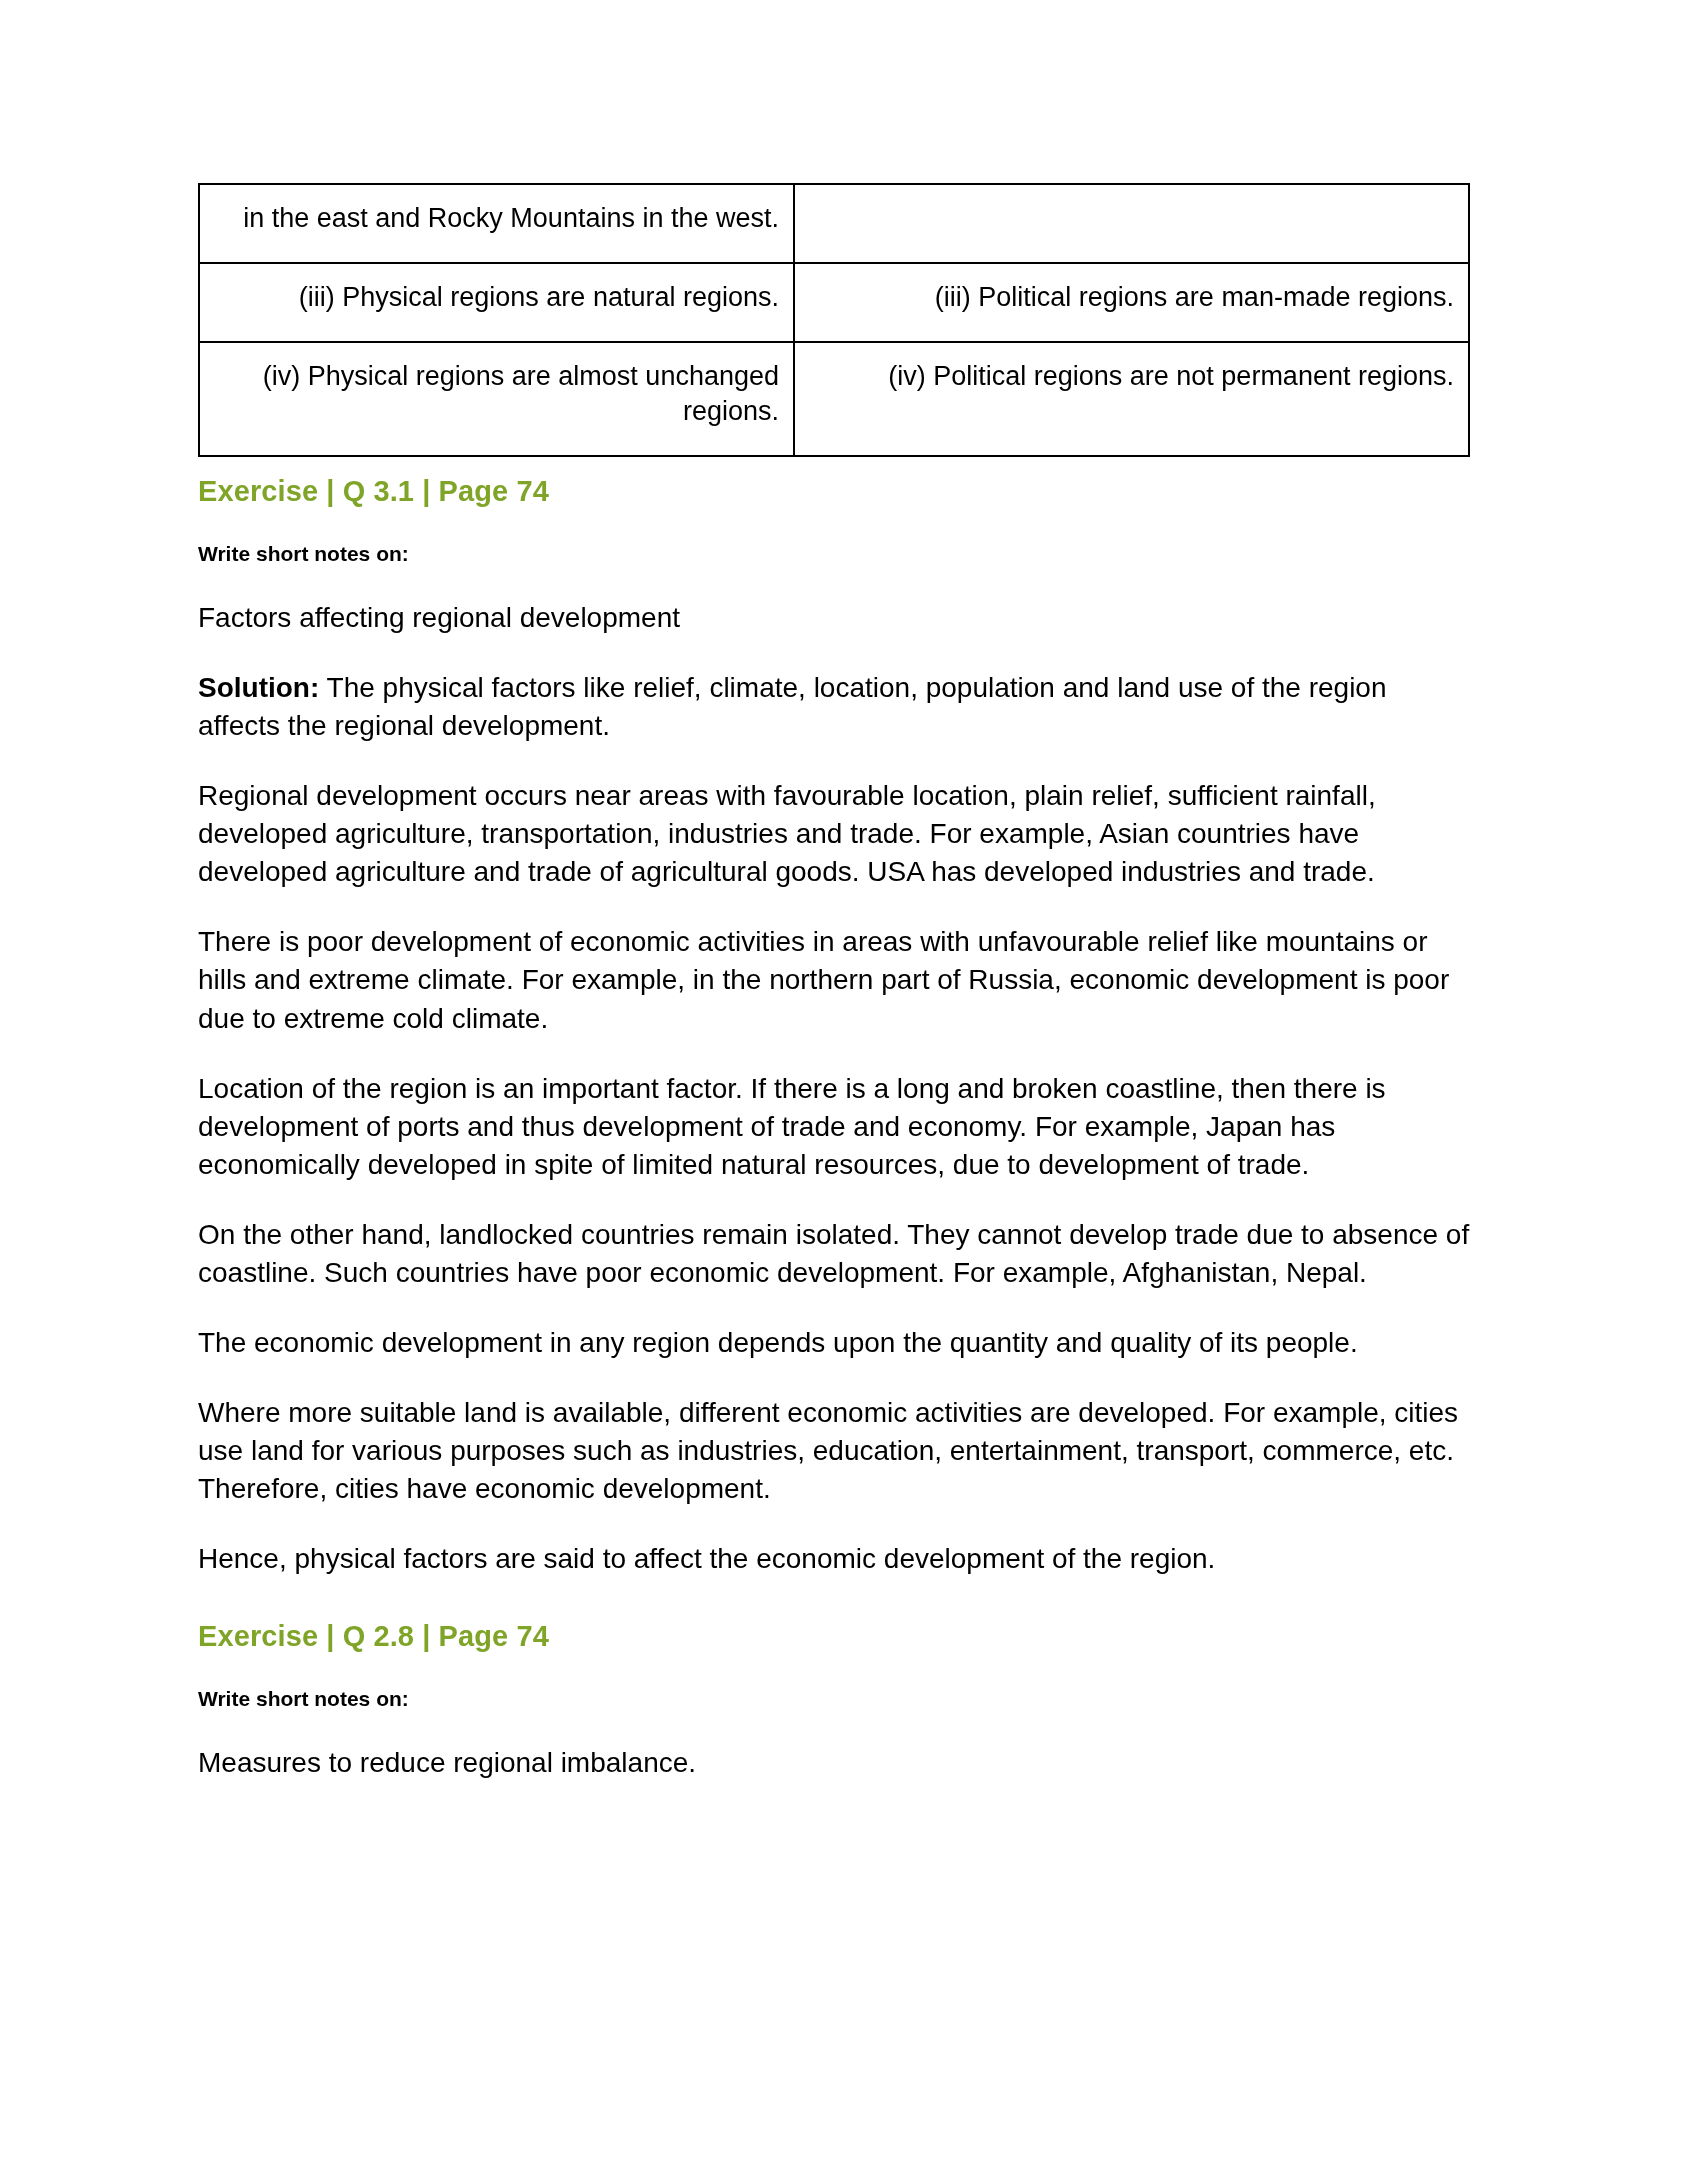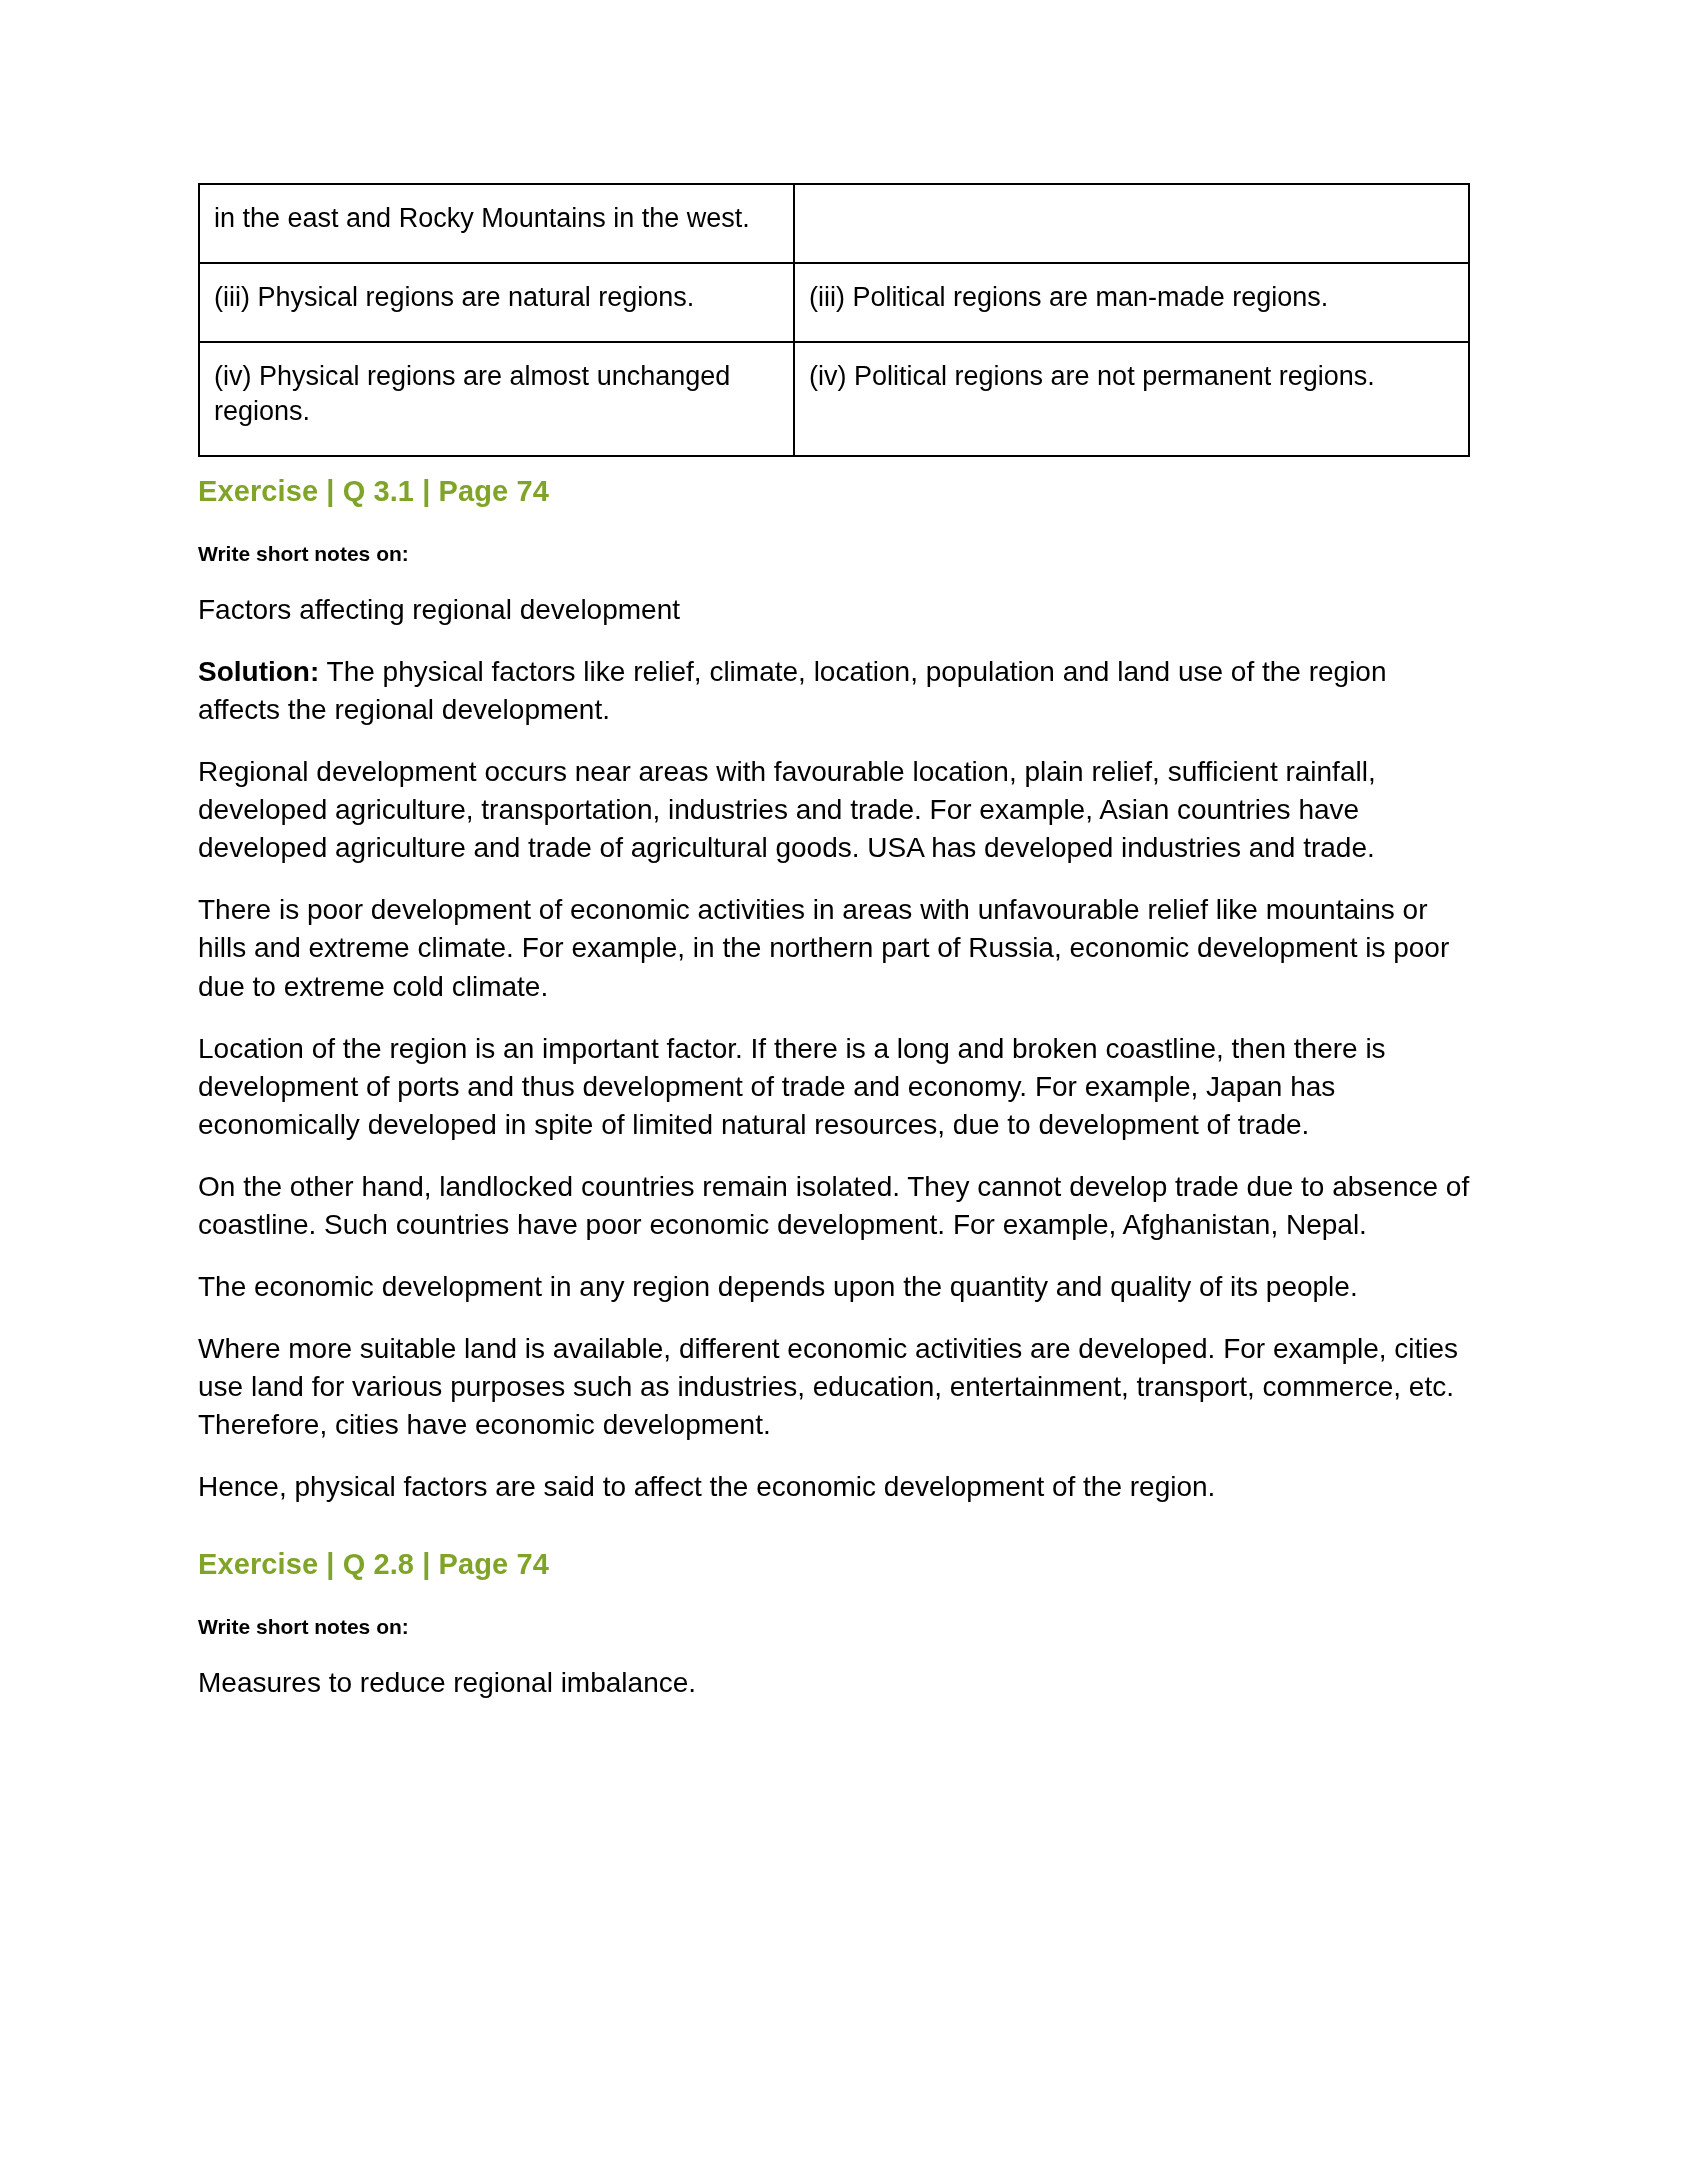--- a/index.html
+++ b/index.html
@@ -21,20 +21,21 @@
     background: #ffffff;
     box-sizing: border-box;
     padding: 183px 198px 0 198px;
   }
   
   .compare-table {
     width: 1270px;
     border-collapse: collapse;
     table-layout: fixed;
     margin: 0 0 0 0;
+    text-align: right;
   }
   .compare-table td {
     border: 2.5px solid #000000;
     vertical-align: top;
     padding: 16px 14px 26px 14px;
     font-size: 27px;
     line-height: 1.30;
     font-family: "Liberation Sans", sans-serif;
     color: #000;
   }
@@ -53,21 +54,21 @@
   .sub-heading {
     font-size: 21px;
     font-weight: bold;
     color: #000000;
     margin: 30px 0 0 0;
     line-height: 1.3;
   }
   p.body {
     font-size: 28px;
     line-height: 1.36;
-    margin: 24px 0 0 0;
+    margin: 32px 0 0 0;
     color: #000000;
     max-width: 1272px;
   }
   p.body .lead {
     font-weight: bold;
   }
   .tight-top { margin-top: 26px; }
   .gap-before-ex { margin-top: 40px; }
 </style>
 </head>

